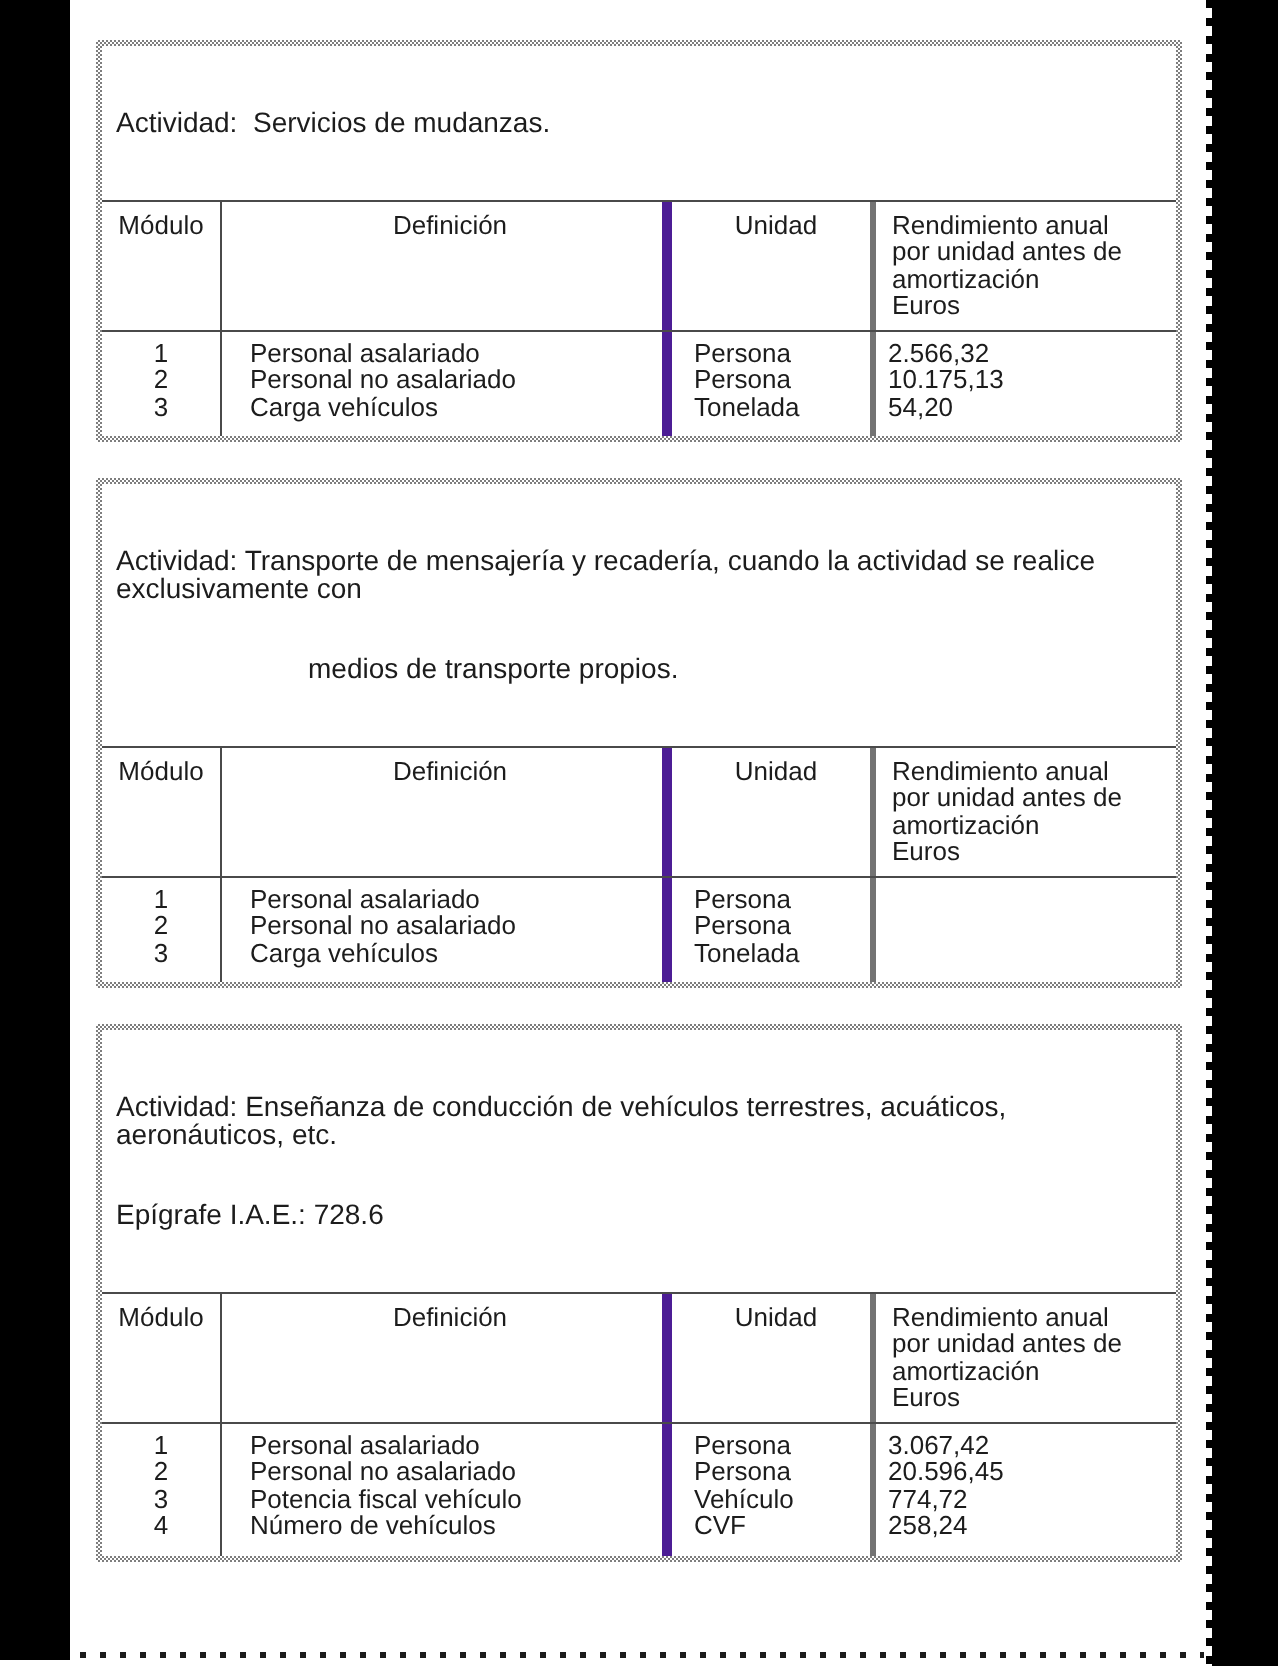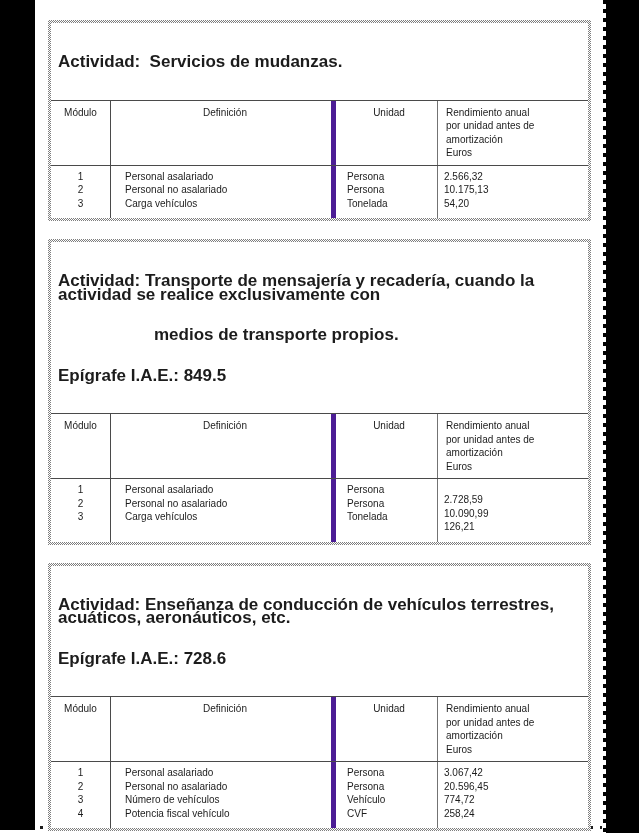--- a/index.html
+++ b/index.html
@@ -40,35 +40,34 @@
   
   .tbl {
     margin-bottom: 18px;
     padding: 3px;
     background: repeating-conic-gradient(#7e7e7e 0% 25%, #ffffff 0% 50%);
     background-size: 2px 2px;
   }
   .tbl-inner { background: #ffffff; }
   .activity {
     padding: 5px 7px 4px 7px;
-    font-size: 17px;
+    font-size: 14px;
     line-height: 13.5px;
     white-space: pre-wrap;
-    font-weight: bold;
   }
   .act-cont-t2 { margin-left: 96px; }
   .hdr-row, .data-row { display: flex; border-top: 1px solid #4a4a4a; }
   .c {
     padding: 5px 6px;
-    font-size: 10px;
+    font-size: 13px;
     line-height: 13.5px;
   }
   .c-mod { width: 60px; border-right: 1px solid #4a4a4a; text-align: center; }
   .c-def { width: 225px; border-right: 5px solid #4c1d95; padding-left: 14px; }
-  .c-uni { width: 102px; border-right: 1px solid #737373; padding-left: 11px; }
+  .c-uni { width: 102px; border-right: 3px solid #737373; padding-left: 11px; }
   .c-ren { flex: 1; }
   .hdr-row .c { min-height: 60px; padding-top: 5px; }
   .hdr-row .c-mod, .hdr-row .c-def, .hdr-row .c-uni { text-align: center; }
   .hdr-ren { padding-left: 8px; padding-right: 5px; }
   .euros { text-align: left; }
   .data-row .c { padding-top: 4px; padding-bottom: 8px; }
   .vals { padding-right: 5px; }
   .vals-offset > div:first-child { margin-top: 10px; }
 </style>
 </head>
@@ -119,21 +118,20 @@
         </div>
       </div>
     </div>
   </div>
 
   <div class="tbl">
     <div class="tbl-inner">
       <div class="activity">
         <div>Actividad: Transporte de mensajería y recadería, cuando la actividad se realice exclusivamente con</div>
         <div class="act-cont-t2">medios de transporte propios.</div>
-        <div>Epígrafe I.A.E.: 849.5</div>
       </div>
       <div class="hdr-row">
         <div class="c c-mod">Módulo</div>
         <div class="c c-def">Definición</div>
         <div class="c c-uni">Unidad</div>
         <div class="c c-ren hdr-ren">
           <div>Rendimiento anual</div>
           <div>por unidad antes de</div>
           <div>amortización</div>
           <div class="euros">Euros</div>
@@ -148,25 +146,20 @@
         <div class="c c-def">
           <div>Personal asalariado</div>
           <div>Personal no asalariado</div>
           <div>Carga vehículos</div>
         </div>
         <div class="c c-uni">
           <div>Persona</div>
           <div>Persona</div>
           <div>Tonelada</div>
         </div>
-        <div class="c c-ren vals vals-offset">
-          <div>2.728,59</div>
-          <div>10.090,99</div>
-          <div>126,21</div>
-        </div>
       </div>
     </div>
   </div>
 
   <div class="tbl">
     <div class="tbl-inner">
       <div class="activity">
         <div>Actividad: Enseñanza de conducción de vehículos terrestres, acuáticos, aeronáuticos, etc.</div>
         <div>Epígrafe I.A.E.: 728.6</div>
       </div>
@@ -184,22 +177,22 @@
       <div class="data-row">
         <div class="c c-mod">
           <div>1</div>
           <div>2</div>
           <div>3</div>
           <div>4</div>
         </div>
         <div class="c c-def">
           <div>Personal asalariado</div>
           <div>Personal no asalariado</div>
+          <div>Potencia fiscal vehículo</div>
           <div>Número de vehículos</div>
-          <div>Potencia fiscal vehículo</div>
         </div>
         <div class="c c-uni">
           <div>Persona</div>
           <div>Persona</div>
           <div>Vehículo</div>
           <div>CVF</div>
         </div>
         <div class="c c-ren vals">
           <div>3.067,42</div>
           <div>20.596,45</div>

